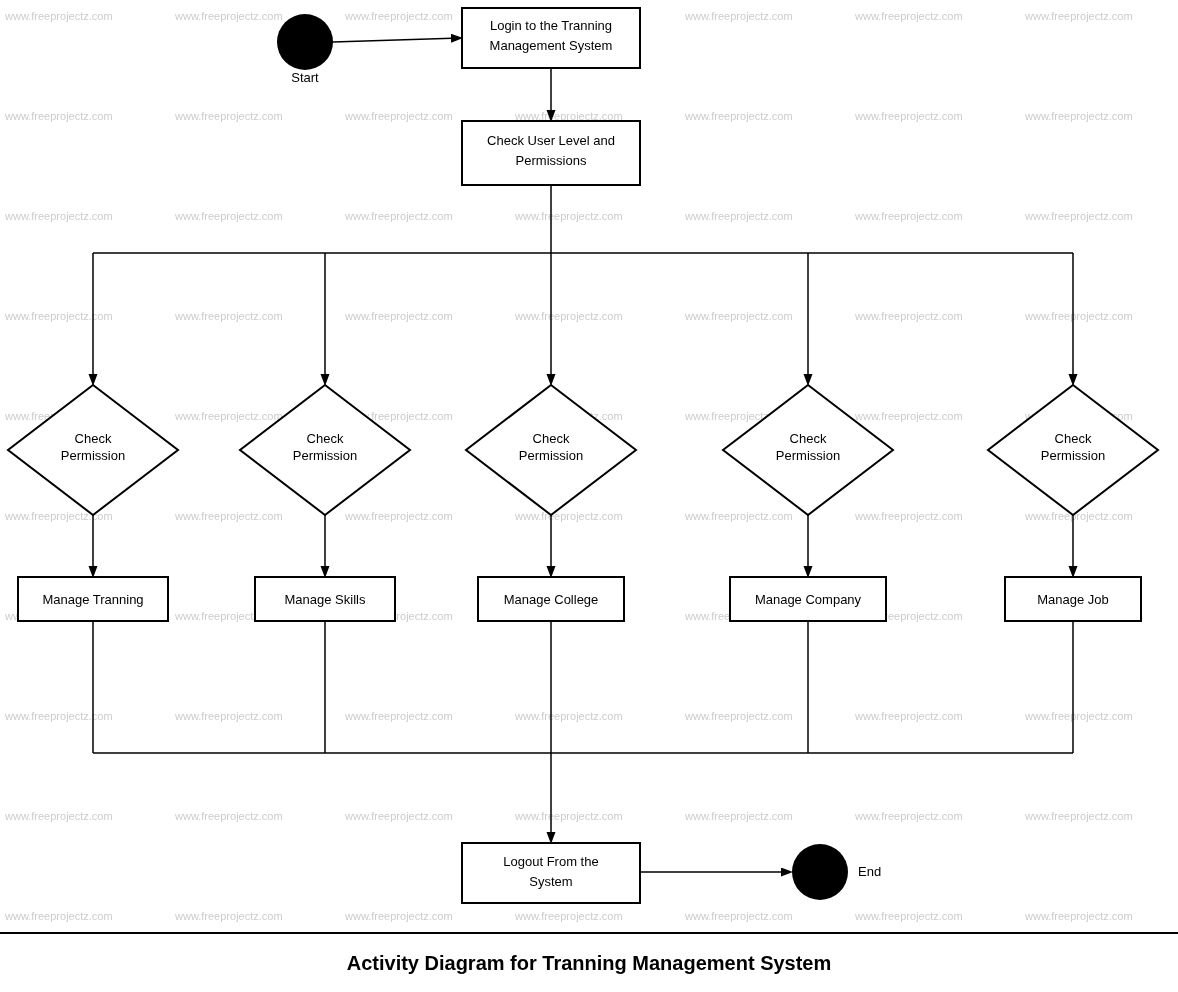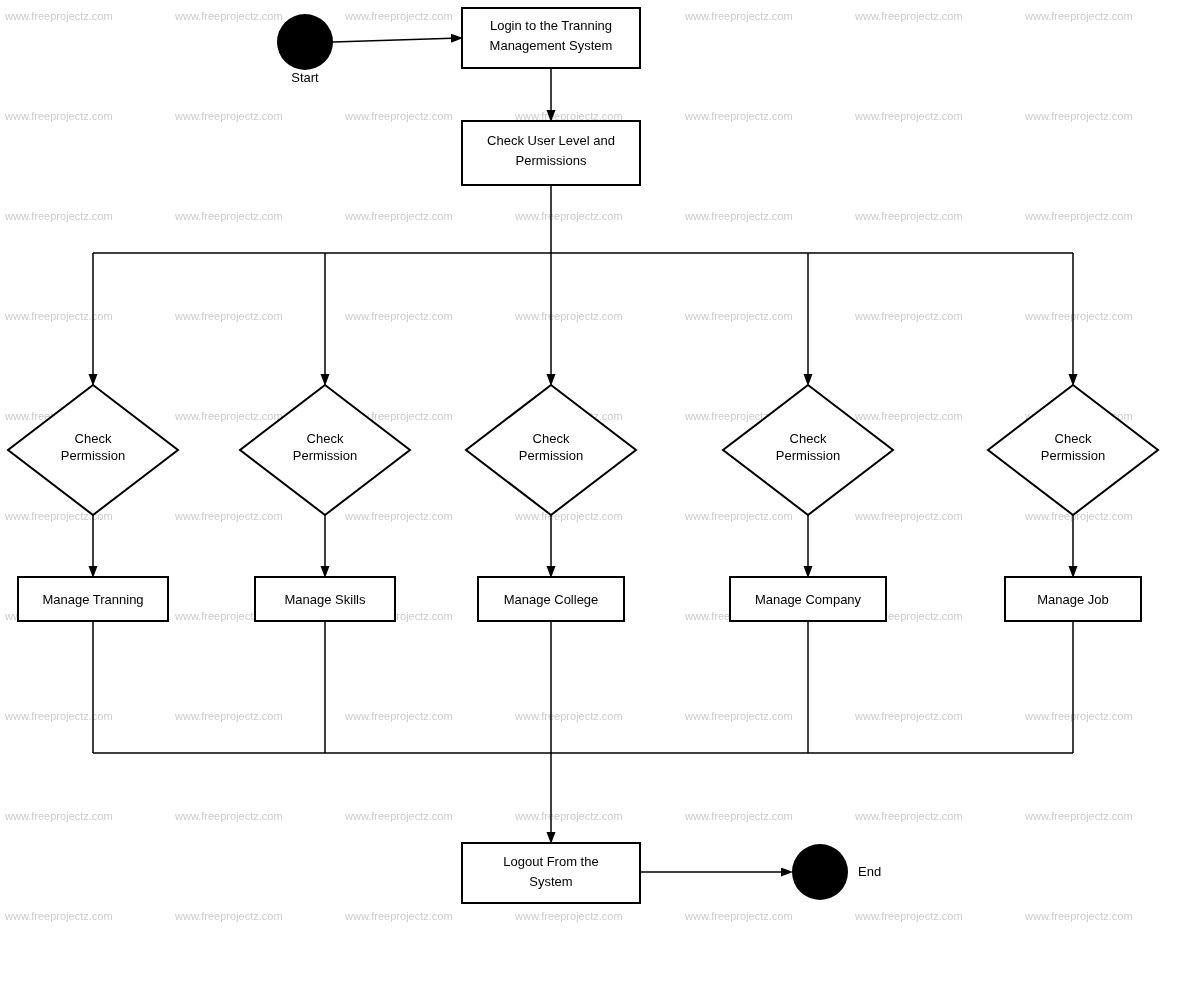--- a/index.html
+++ b/index.html
@@ -228,14 +228,17 @@
     <line x1="1073" y1="621" x2="1073" y2="753" stroke="black" stroke-width="1.5"></line>
 
     <line x1="93" y1="753" x2="1073" y2="753" stroke="black" stroke-width="1.5"></line>
 
     <line x1="551" y1="753" x2="551" y2="841" stroke="black" stroke-width="1.5" marker-end="url(#arrow)"></line>
 
     <line x1="640" y1="872" x2="790" y2="872" stroke="black" stroke-width="1.5" marker-end="url(#arrow)"></line>
 
   </svg>
 
+  <div class="bottom-bar">
+    <span class="diagram-title" style="position:static;transform:none;font-size:20px;font-weight:bold;">Activity Diagram for Tranning Management System</span>
+  </div>
 
 </div>
 
 </body></html>

